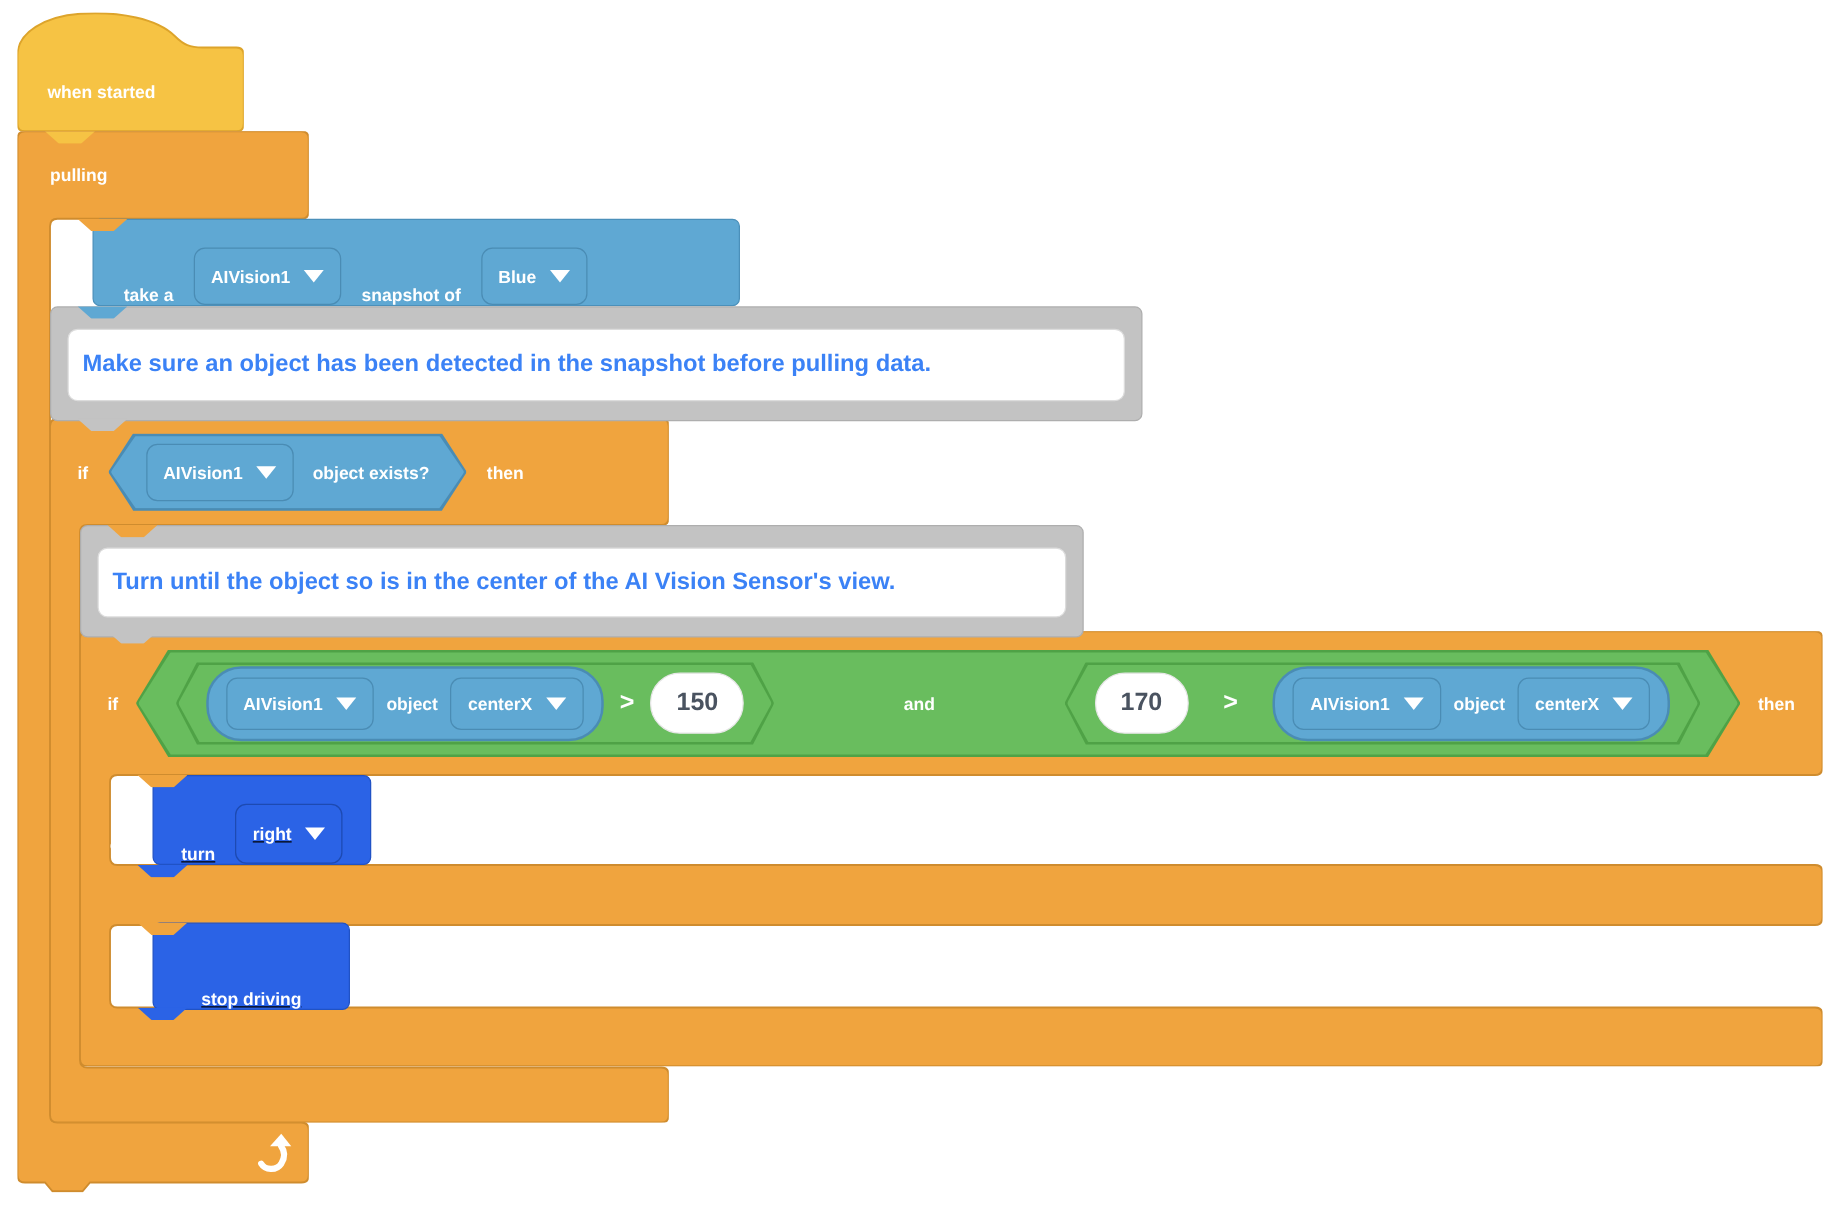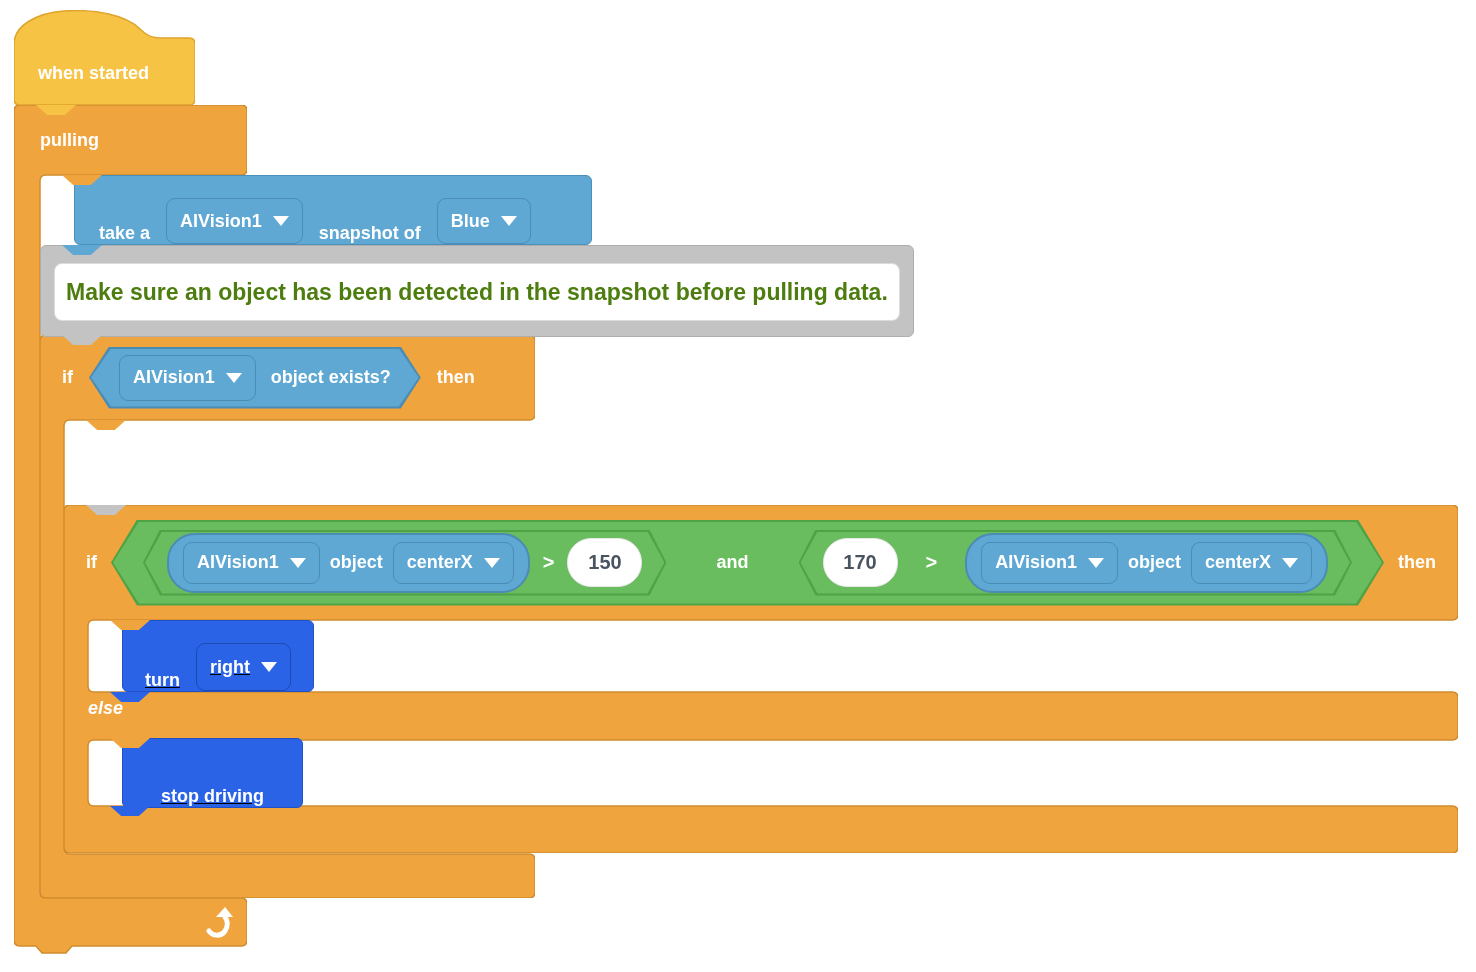--- a/index.html
+++ b/index.html
@@ -4,21 +4,21 @@
 <style>
   html,body{margin:0;padding:0;background:#ffffff;}
   .canvas{
     position:relative;width:1476px;height:972px;background:#ffffff;overflow:hidden;
     font-family:"Liberation Sans","DejaVu Sans",sans-serif;font-weight:700;
   }
   .abs{position:absolute;}
   svg{display:block;}
 
   
-  .lbl{color:#fff;font-weight:700;font-size:18px;white-space:nowrap;}
+  .lbl{color:#fff;font-weight:700;font-size:14px;white-space:nowrap;}
   .op{color:#fff;font-weight:700;font-size:20px;white-space:nowrap;}
 
   
   .row{display:flex;align-items:center;}
 
   
   .stack{display:inline-flex;align-items:flex-end;border-radius:6px;margin-left:34px;}
   .stack-blue{background:#5fa8d3;border:1px solid #4b90ba;}
   .stack-royal{background:#2b63e6;border:1px solid #2052c5;}
 
@@ -42,21 +42,21 @@
 
   
   .num{background:#ffffff;border:1px solid #e6e6e6;border-radius:24px;height:47px;min-width:73px;
        display:inline-flex;align-items:center;justify-content:center;
        color:#4a5360;font-size:20px;font-weight:700;}
 
   
   .comment{position:absolute;background:#c3c3c3;border:1px solid #aeaeae;border-radius:6px;}
   .comment-inner{position:absolute;left:13px;right:13px;top:17px;bottom:15px;background:#ffffff;
                  border:1px solid #dcdcdc;border-radius:8px;display:flex;align-items:center;
-                 padding:0 11px;color:#4d7c0f;font-size:23px;font-weight:700;white-space:nowrap;}
+                 padding:0 11px;color:#3b82f6;font-size:19px;font-weight:700;white-space:nowrap;}
 
   
   .notch{position:absolute;width:40px;height:10px;
          clip-path:polygon(0 0,100% 0,72% 100%,28% 100%);}
   .n-yellow{background:#f6c344;}
   .n-orange{background:#f0a43e;}
   .n-blue{background:#5fa8d3;}
   .n-royal{background:#2b63e6;}
   .n-gray{background:#c3c3c3;}
 </style>
@@ -124,20 +124,23 @@
         <span class="dd dd-blue">
           <span class="lbl">AIVision1</span>
           <span class="caret"></span>
         </span>
         <span class="lbl">object exists?</span>
       </span>
     </span>
     <span class="lbl">then</span>
   </div>
 
+  <div class="comment" style="left:64px;top:420px;width:801px;height:88px;">
+    <div class="comment-inner">Turn until the object so is in the center of the AI Vision Sensor's view.</div>
+  </div>
 
   <div class="abs row" style="left:64px;top:505px;width:1394px;height:115px;padding:0 22px;gap:14px;box-sizing:border-box;">
     <span class="lbl">if</span>
 
     <span class="hexwrap" style="--p:26px;height:86px;flex:1;">
       <span class="hexlayer hexborder" style="background:#4fa246;"></span>
       <span class="hexlayer hexfill" style="background:#69bd5e;"></span>
       <span class="hexcontent" style="flex:1;justify-content:space-between;padding:0 32px;gap:14px;">
 
         <span class="hexwrap" style="--p:17px;height:66px;">
@@ -189,21 +192,21 @@
   </div>
 
   <div class="abs stack stack-royal" style="left:88px;top:620px;height:72px;padding:0 22px;gap:16px;box-sizing:border-box;text-decoration:underline;">
     <span class="lbl">turn</span>
     <span class="dd dd-royal">
       <span class="lbl">right</span>
       <span class="caret"></span>
     </span>
   </div>
 
-  <div class="abs lbl" style="left:88px;top:684px;height:48px;display:flex;align-items:center;font-style:italic;">else</div>
+  <div class="abs lbl" style="left:88px;top:651px;height:48px;display:flex;align-items:center;font-style:italic;">else</div>
 
   <div class="abs stack stack-royal" style="left:88px;top:738px;height:70px;padding:0 38px;box-sizing:border-box;text-decoration:underline;">
     <span class="lbl">stop driving</span>
   </div>
 
   <div class="notch n-yellow" style="left:36px;top:105px;"></div>
   <div class="notch n-orange" style="left:62px;top:175px;"></div>
   <div class="notch n-blue" style="left:62px;top:245px;"></div>
   <div class="notch n-gray" style="left:62px;top:335px;"></div>
   <div class="notch n-orange" style="left:86px;top:420px;"></div>

